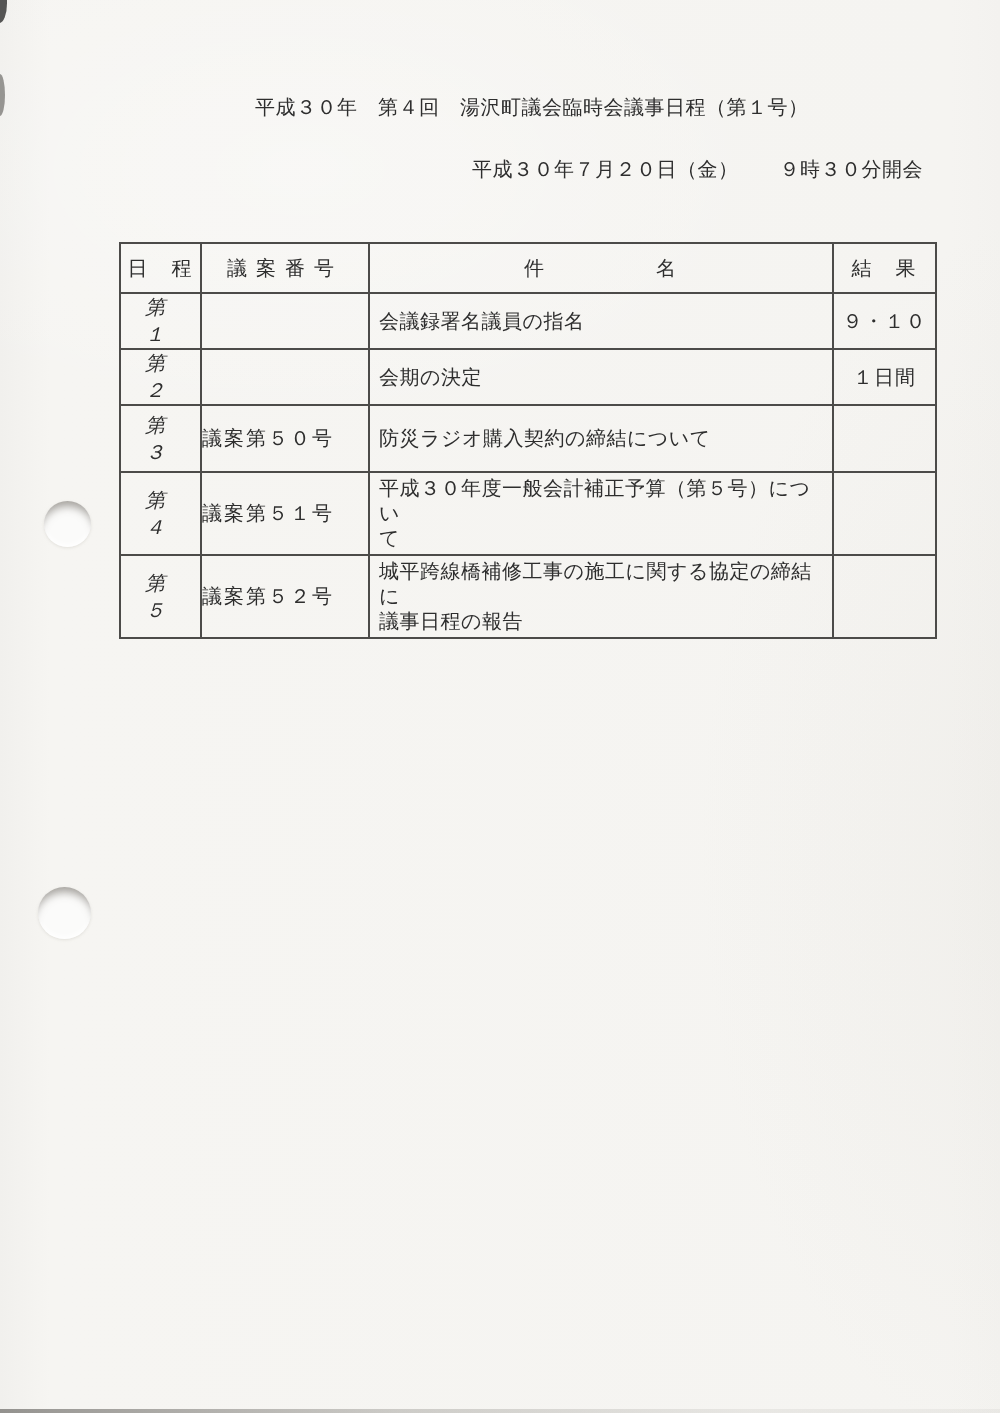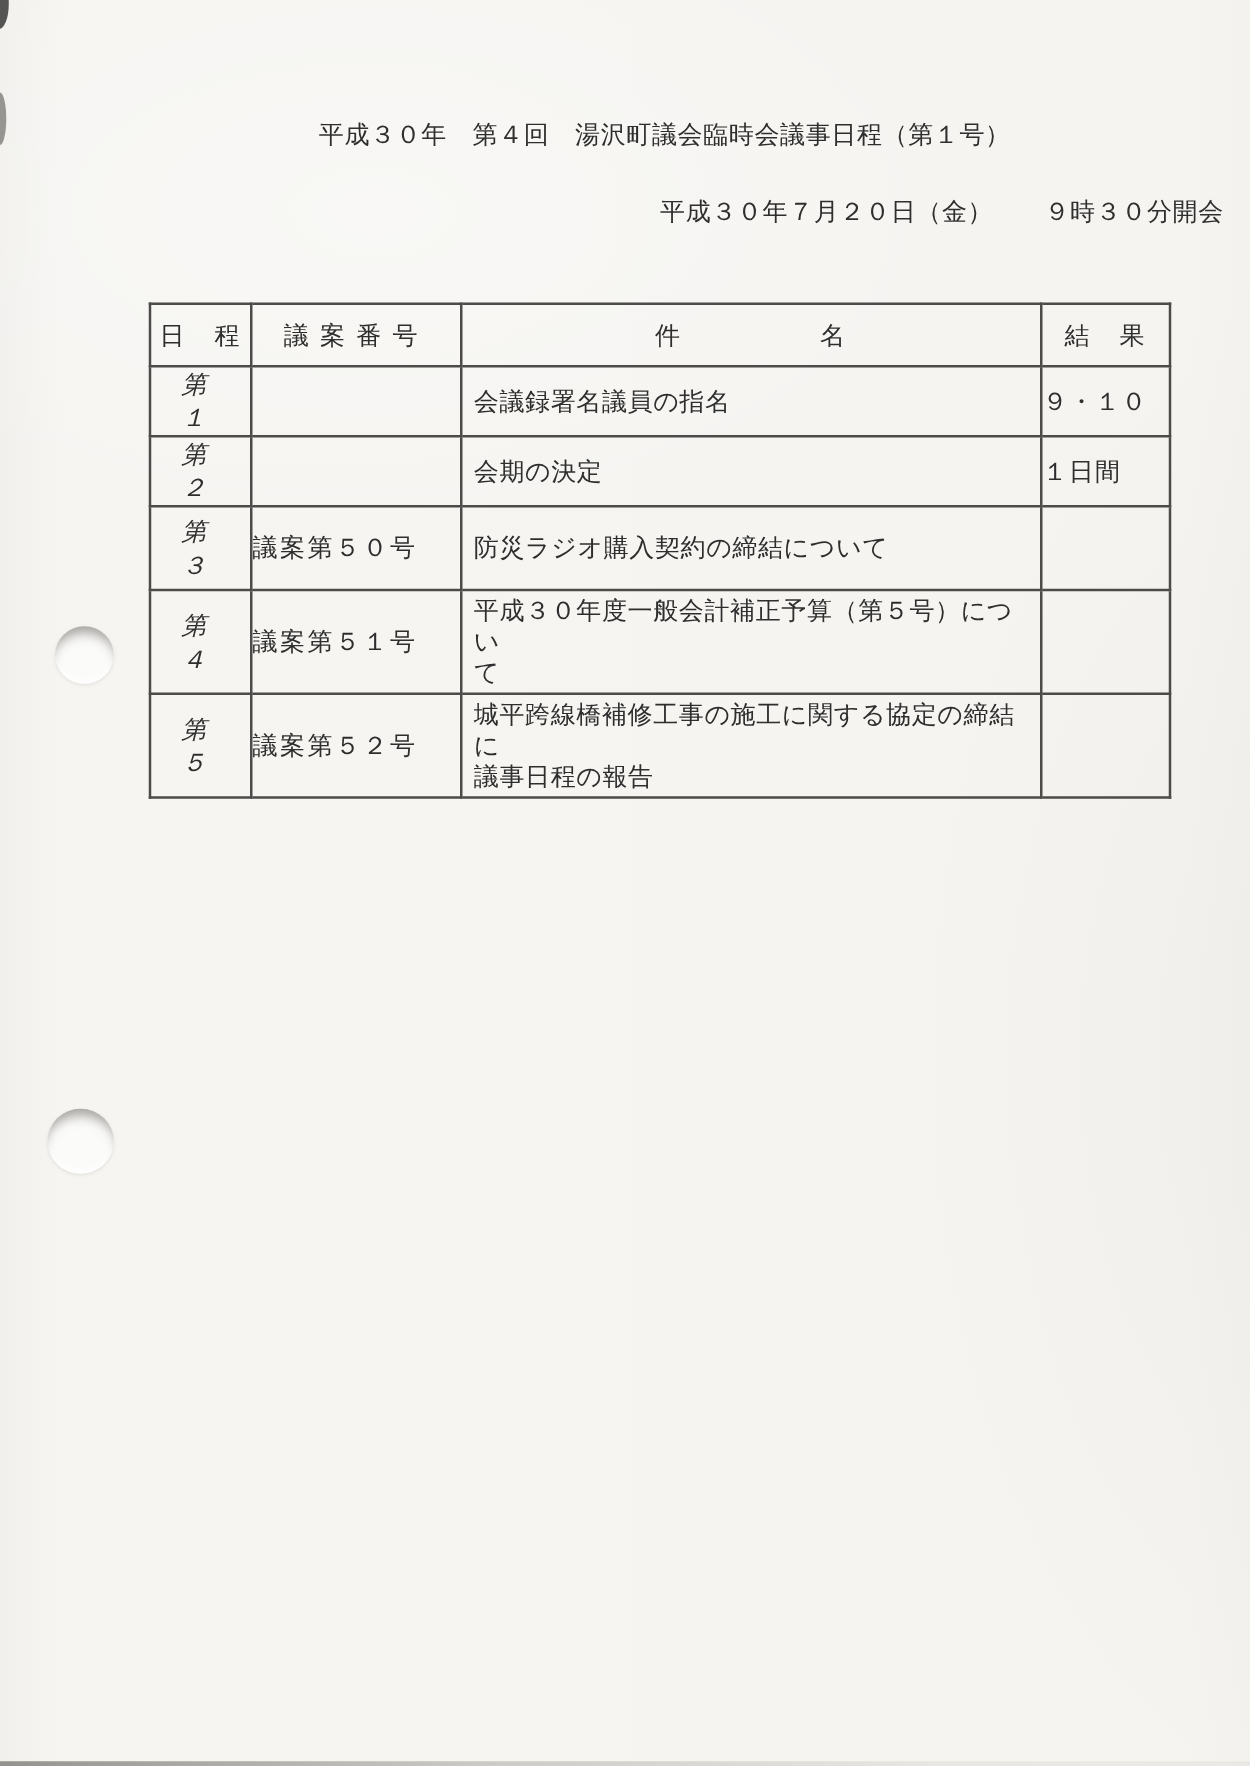--- a/index.html
+++ b/index.html
@@ -39,21 +39,21 @@
                 0 1px 3px rgba(190,186,178,0.35);
   }
   .hole-1 { left: 44px; top: 501px; width: 47px; height: 46px; }
   .hole-2 { left: 38px; top: 887px; width: 53px; height: 52px; }
   
   .title {
     position: absolute; top: 94px; left: 255px;
     font-size: 20px; letter-spacing: 0.5px; white-space: nowrap;
   }
   .opening {
-    position: absolute; top: 156px; left: 528px;
+    position: absolute; top: 156px; left: 472px;
     font-size: 20px; letter-spacing: 0.5px; white-space: nowrap;
   }
   .notes {
     position: absolute; top: 187px; left: 133px;
     font-size: 20px; letter-spacing: 8px; line-height: 27px; white-space: nowrap;
   }
   .closing {
     position: absolute; top: 547px; left: 432px;
     font-size: 20px; letter-spacing: 0.5px; white-space: nowrap;
   }
@@ -72,21 +72,21 @@
   .agenda tbody tr:nth-child(2) { height: 49px; }
   .agenda tbody tr:nth-child(3) { height: 67px; }
   .agenda tbody tr:nth-child(4) { height: 52px; }
   .agenda tbody tr:nth-child(5) { height: 50px; }
   .agenda th { text-align: center; letter-spacing: 2px; }
   .agenda th.bill-h { letter-spacing: 9px; }
   td.sched { text-align: left; padding-left: 24px; letter-spacing: 1px; font-style: italic; }
   td.bill  { text-align: left; letter-spacing: 2px; }
   td.subj  { text-align: left; padding: 3px 4px 3px 9px; line-height: 25px;
              white-space: pre-line; letter-spacing: 0.5px; margin-top: 27px; }
-  td.res   { text-align: left; letter-spacing: 1px; }
+  td.res   { text-align: center; letter-spacing: 1px; }
 </style>
 </head>
 <body>
 
 <div class="page">
 
   <div class="corner-mark"></div>
   <div class="edge-mark"></div>
   <div class="hole hole-1"></div>
   <div class="hole hole-2"></div>

